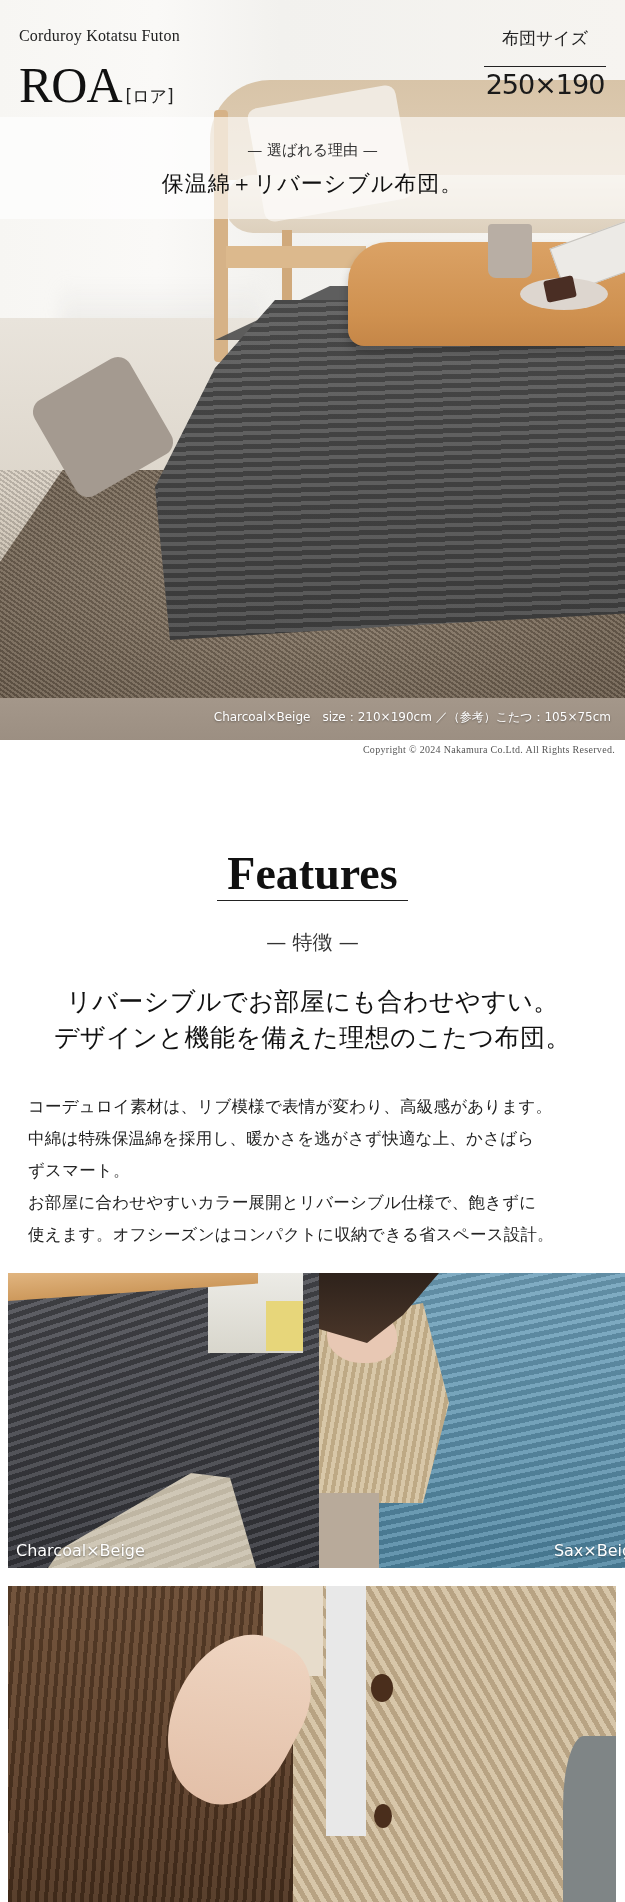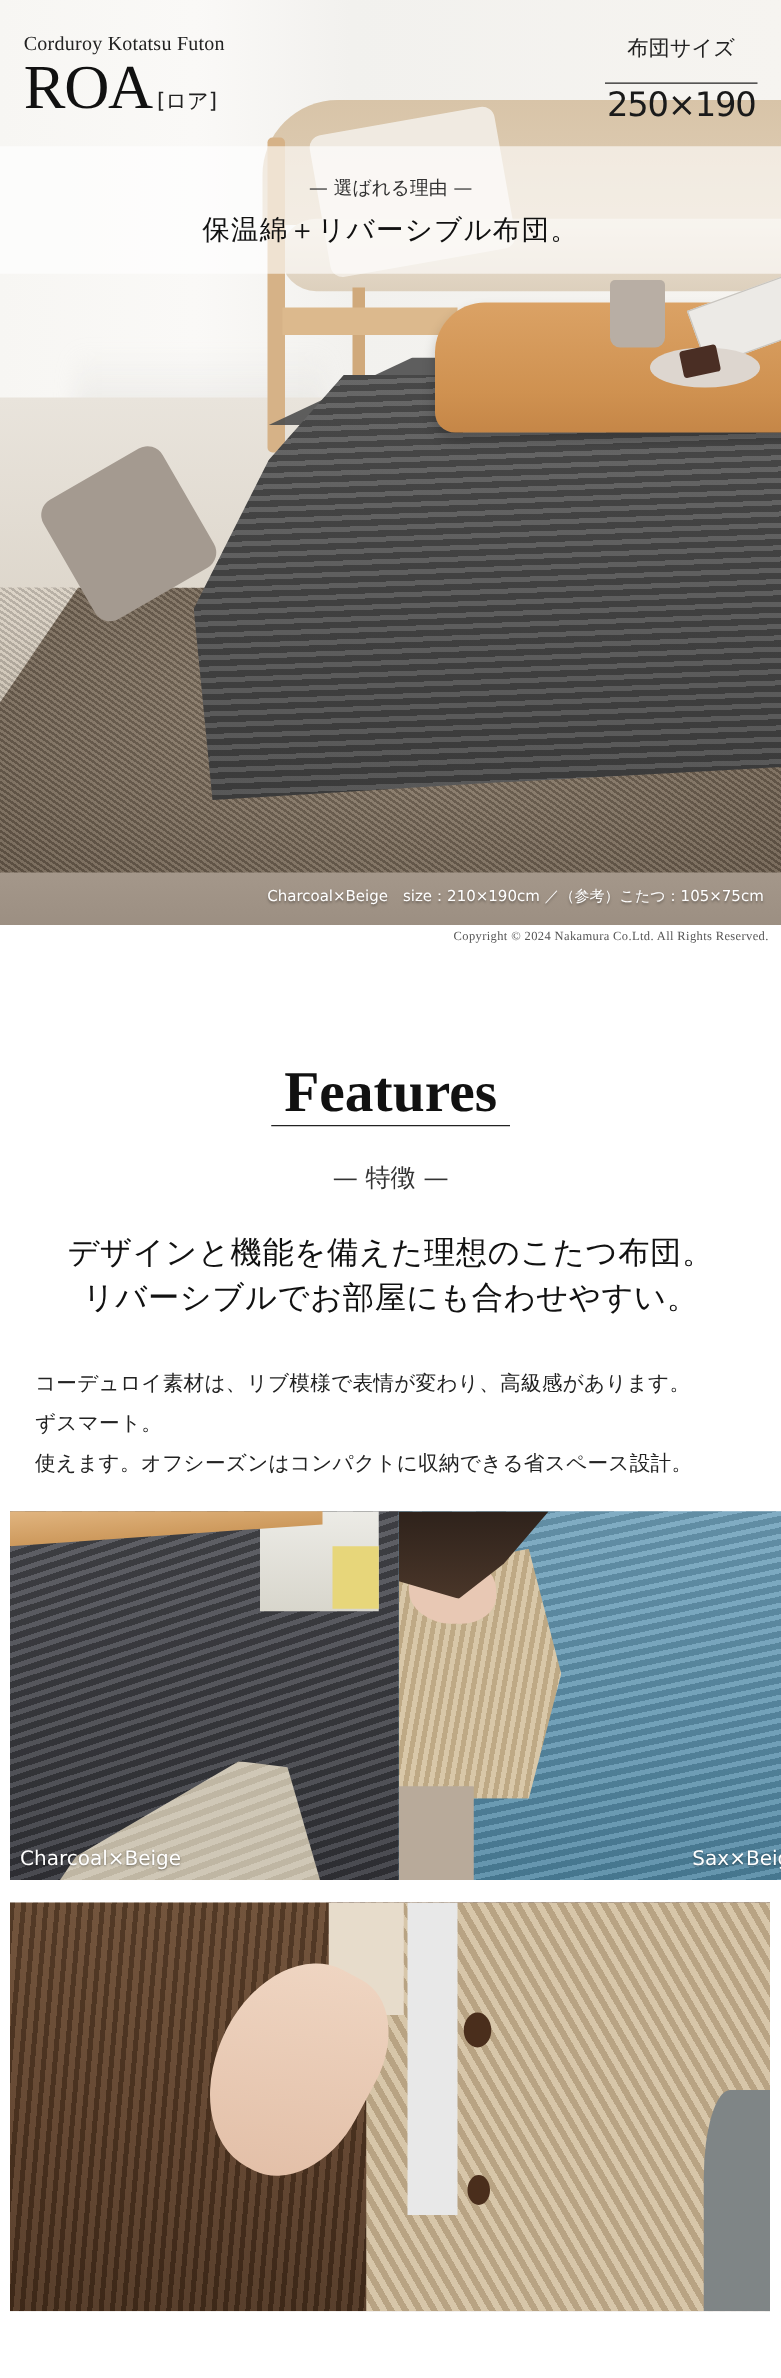--- a/index.html
+++ b/index.html
@@ -43,21 +43,21 @@
     background:
       repeating-linear-gradient(178deg, rgba(255,255,255,.07) 0 4px, rgba(0,0,0,.22) 4px 9px),
       linear-gradient(180deg, #5c5c5c 0%, #545454 40%, #4b4b4b 100%); }
   .hero .futon-top { position: absolute; left: 140px; top: 280px; width: 500px; height: 60px;
     clip-path: polygon(38% 10%, 100% 10%, 100% 100%, 15% 100%); background: #4e4e4e; opacity: .9; }
   .hero .floor-strip { position: absolute; left: 0; top: 698px; width: 625px; height: 42px;
     background: linear-gradient(180deg, #a4978a 0%, #9c8f82 100%); }
 
   .hero .title-block { position: absolute; left: 19px; top: 27px; z-index: 5; }
   .hero .subtitle-en { font-family: "Liberation Serif", "DejaVu Serif", serif; font-size: 16px; color: #222; letter-spacing: .2px; }
-  .hero .brand-row { display: flex; align-items: baseline; margin-top: 0px; }
+  .hero .brand-row { display: flex; align-items: baseline; margin-top: 16px; }
   .hero .brand { font-family: "Liberation Serif", "DejaVu Serif", serif; font-size: 50px; line-height: 48px; color: #111; letter-spacing: -1px; }
   .hero .brand-kana { font-family: "DejaVu Sans", sans-serif; font-size: 17px; color: #222; margin-left: 4px; }
 
   .hero .size-box { position: absolute; left: 484px; top: 27px; width: 122px; text-align: center; z-index: 5; }
   .hero .size-label { font-size: 17px; color: #222; padding-bottom: 16px; border-bottom: 1px solid #222; }
   .hero .size-value { font-family: "DejaVu Sans", sans-serif; font-size: 27px; color: #1a1a1a; margin-top: 2px; letter-spacing: -1px; }
 
   .hero .band { position: absolute; left: 0; top: 117px; width: 625px; height: 102px;
     background: rgba(255,255,255,.62); z-index: 4; text-align: center; }
   .hero .band-sub { margin-top: 24px; font-family: "DejaVu Serif", serif; font-size: 15px; color: #333; }
@@ -165,26 +165,28 @@
 </section>
 
 <div class="copyright">Copyright © 2024 Nakamura Co.Ltd. All Rights Reserved.</div>
 
 <section class="features">
   <div class="features-title-wrap">
     <h2 class="features-title">Features</h2>
   </div>
   <div class="features-sub">— 特徴 —</div>
   <div class="features-headline">
+    <div>リバーシブルでお部屋にも合わせやすい。</div>
     <div>デザインと機能を備えた理想のこたつ布団。</div>
-    <div>リバーシブルでお部屋にも合わせやすい。</div>
   </div>
   <div class="features-body">
     <div>コーデュロイ素材は、リブ模様で表情が変わり、高級感があります。</div>
+    <div>中綿は特殊保温綿を採用し、暖かさを逃がさず快適な上、かさばら</div>
     <div>ずスマート。</div>
+    <div>お部屋に合わせやすいカラー展開とリバーシブル仕様で、飽きずに</div>
     <div>使えます。オフシーズンはコンパクトに収納できる省スペース設計。</div>
   </div>
 </section>
 
 <section class="photo-grid" style="margin-top:22px;">
   <div class="photo photo-charcoal">
     <div class="wall"></div>
     <div class="yellow"></div>
     <div class="tabletop"></div>
     <div class="beige-fold"></div>

